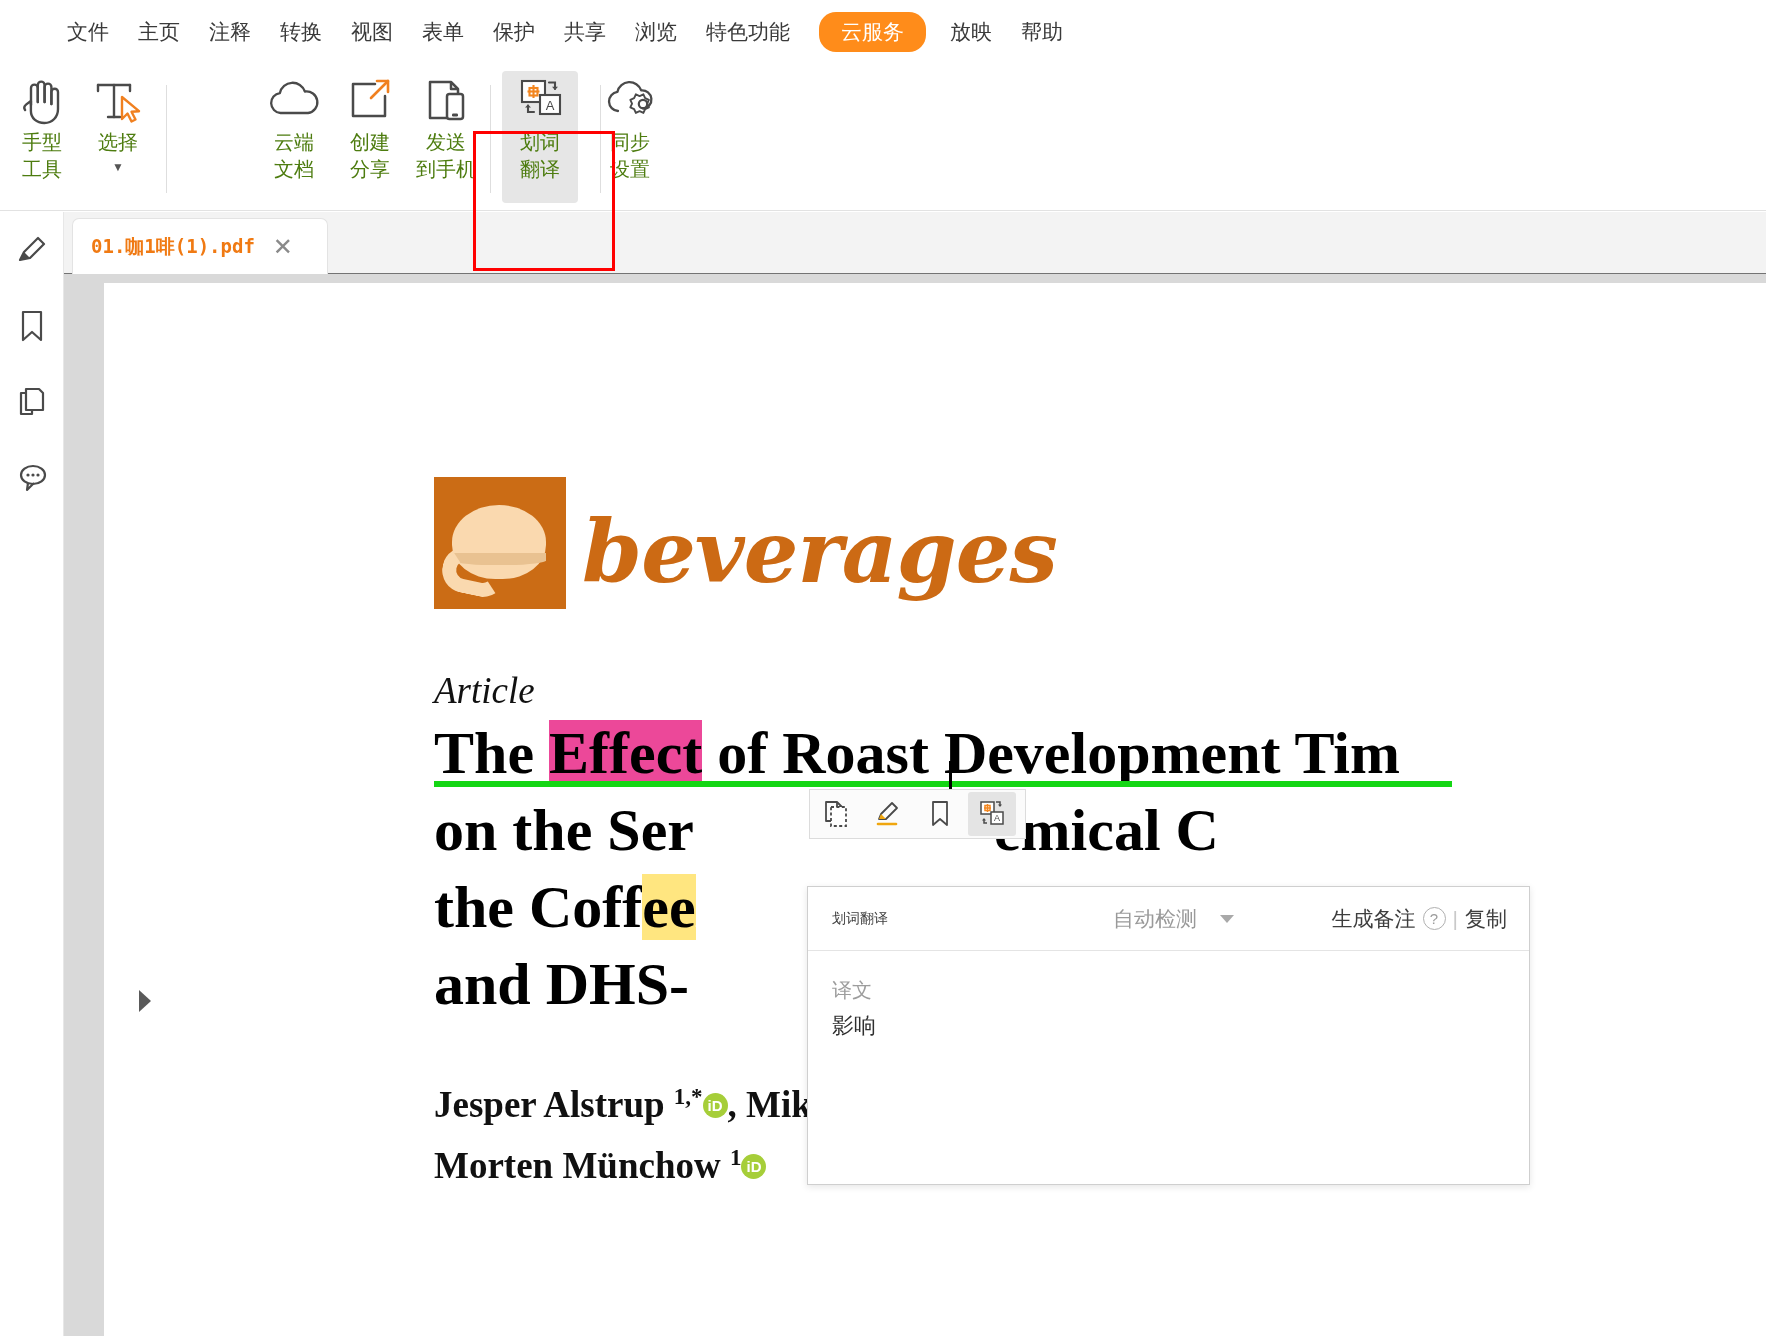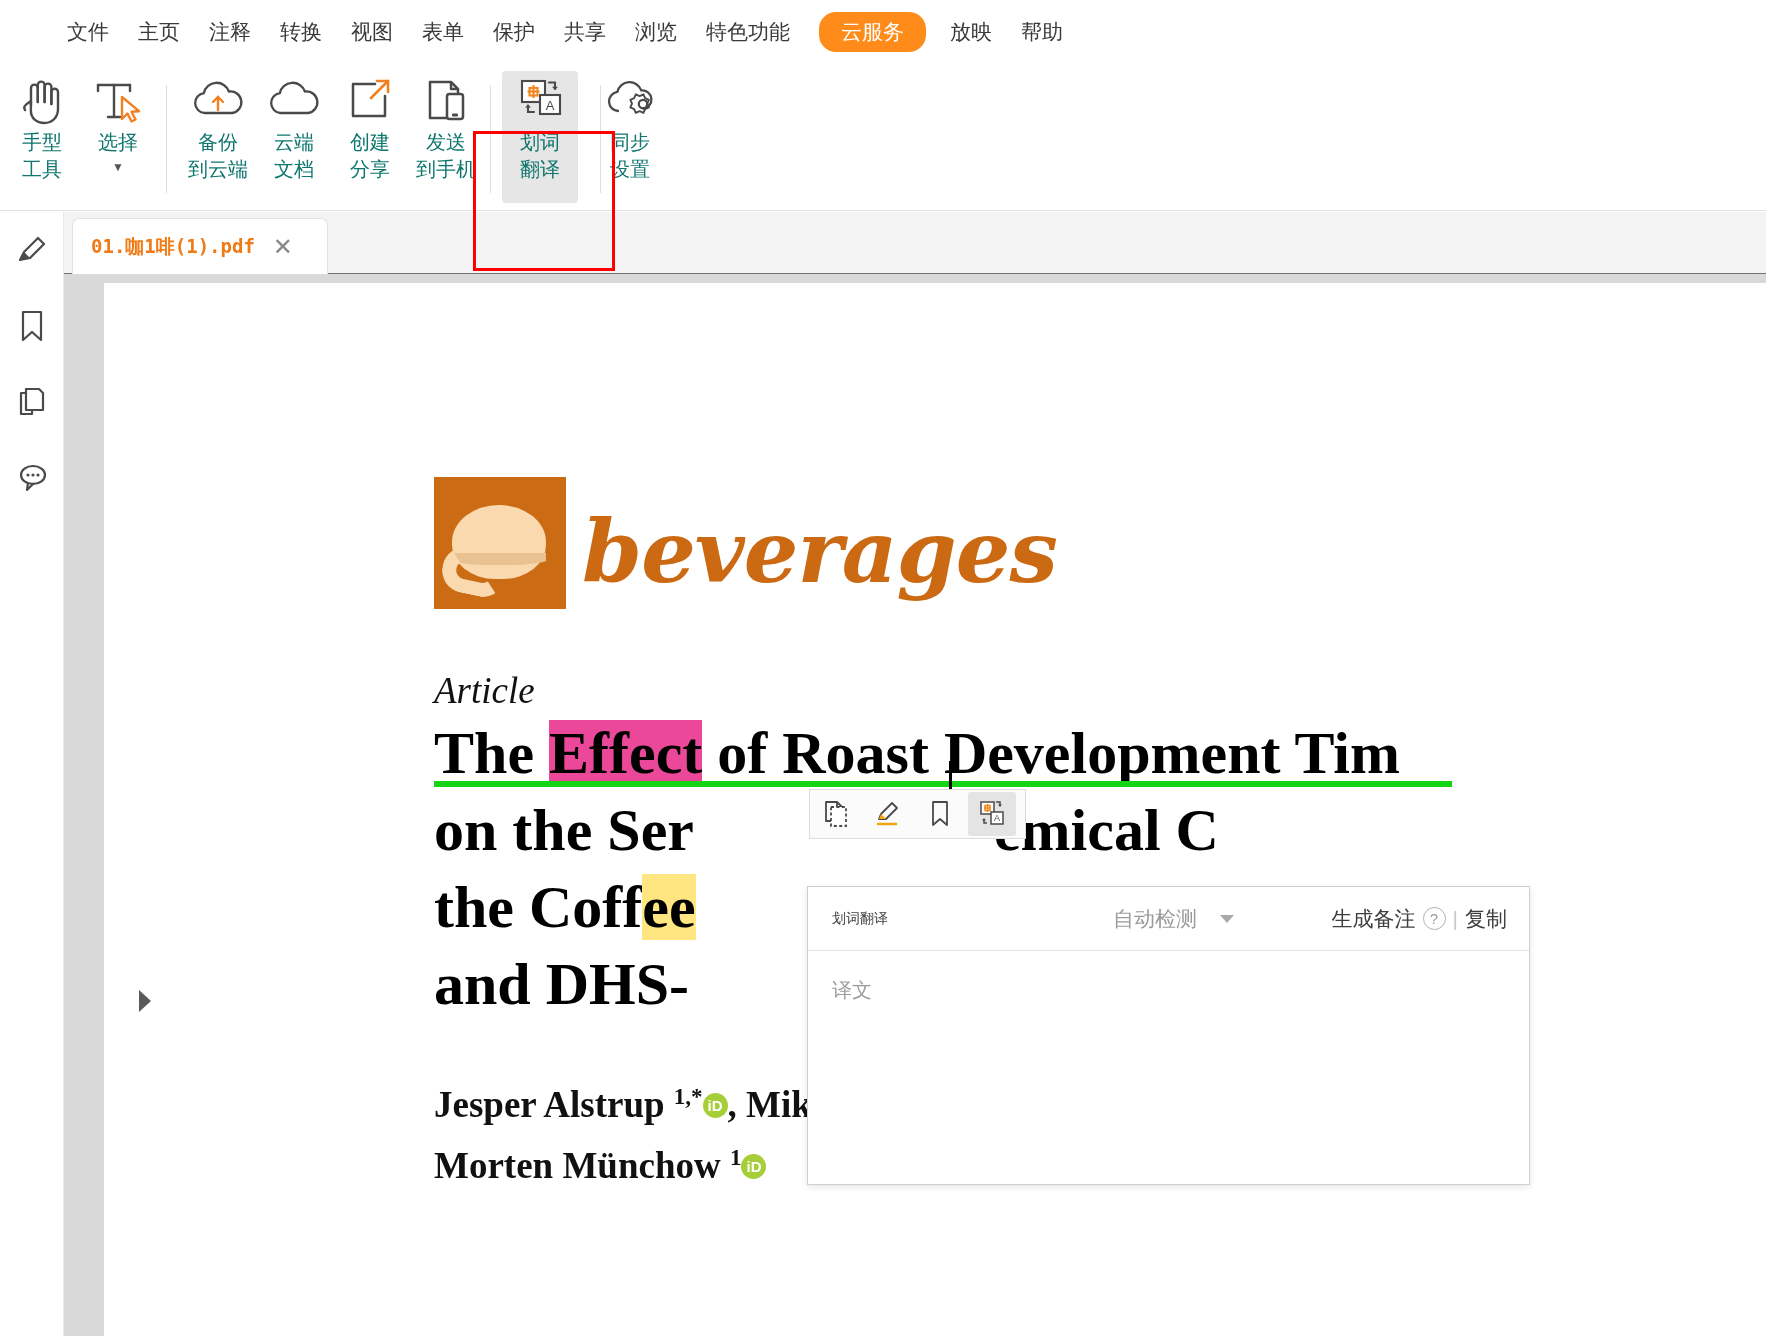--- a/index.html
+++ b/index.html
@@ -33,21 +33,21 @@
     background: #ffffff; border-bottom: 1px solid #e2e2e2;
   }
   .rbtn {
     position: absolute; top: 8px; width: 76px; height: 132px;
     display: flex; flex-direction: column; align-items: center;
     justify-content: flex-start; cursor: default; border-radius: 4px;
   }
   .rbtn.active { background: #e6e6e6; }
   .rbtn .ico { height: 58px; display:flex; align-items:center; justify-content:center; }
   .rbtn .lbl {
-    font-size: 20px; color: #0f766e; line-height: 27px;
+    font-size: 20px; color: #4d7c0f; line-height: 27px;
     text-align: center; white-space: nowrap;
   }
   .rbtn .caret { font-size: 12px; color:#555; line-height: 22px; }
   .vsep { position: absolute; top: 22px; width: 1px; height: 108px; background: #dedede; }
 
   .redbox {
     position: absolute; left: 473px; top: 68px; width: 142px; height: 140px;
     border: 3px solid #ff0000; pointer-events: none; z-index: 40;
   }
 
@@ -255,33 +255,20 @@
           </g>
           <path d="M30 22 L30 44 L35.5 38.5 L39.5 46.5 L43.5 44.5 L39.5 36.8 L47 36.2 Z" fill="#ffffff" stroke="#f08020" stroke-width="2.4" stroke-linejoin="round"></path>
         </svg>
       </div>
       <div class="lbl">选择</div>
       <div class="caret">▼</div>
     </div>
 
     <div class="vsep" style="left:166px"></div>
 
-    <div class="rbtn" style="left:180px">
-      <div class="ico">
-        <svg width="56" height="44" viewBox="0 0 56 44">
-          <path d="M14.5 35 a10 10 0 0 1 -0.6 -19.9 a13 13 0 0 1 25 -1.6 a9.6 9.6 0 0 1 3.2 21.5 Z" fill="none" stroke="#4a4a4a" stroke-width="2.3" stroke-linejoin="round"></path>
-          <g stroke="#f08020" stroke-width="2.4" stroke-linecap="round">
-            <path d="M28 32 V19"></path>
-              <path d="M23 24 L28 19 L33 24" fill="none"></path>
-          </g>
-        </svg>
-      </div>
-      <div class="lbl">备份</div>
-      <div class="lbl">到云端</div>
-    </div>
 
     <div class="rbtn" style="left:256px">
       <div class="ico">
         <svg width="56" height="44" viewBox="0 0 56 44">
           <path d="M14.5 35 a10 10 0 0 1 -0.6 -19.9 a13 13 0 0 1 25 -1.6 a9.6 9.6 0 0 1 3.2 21.5 Z" fill="none" stroke="#4a4a4a" stroke-width="2.3" stroke-linejoin="round"></path>
         </svg>
       </div>
       <div class="lbl">云端</div>
       <div class="lbl">文档</div>
     </div>
@@ -488,16 +475,17 @@
       </div>
       <div class="acts">
         <span>生成备注</span>
         <span class="qmark">?</span>
         <span class="bar">|</span>
         <span>复制</span>
       </div>
     </div>
     <div class="transbody">
       <div class="tlabel">译文</div>
+      <div class="ttext">影响</div>
     </div>
   </div>
 
 </div>
 
 </body></html>

